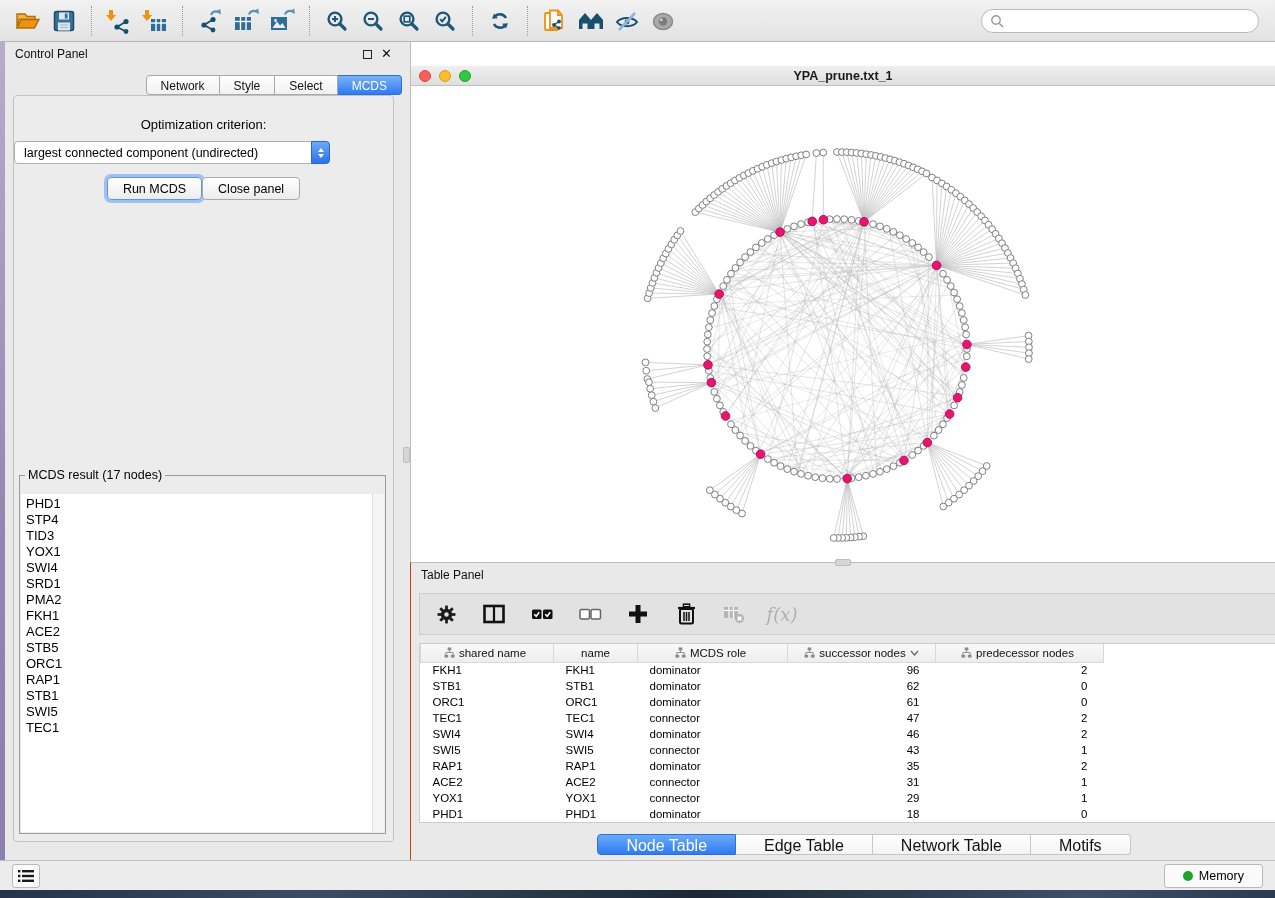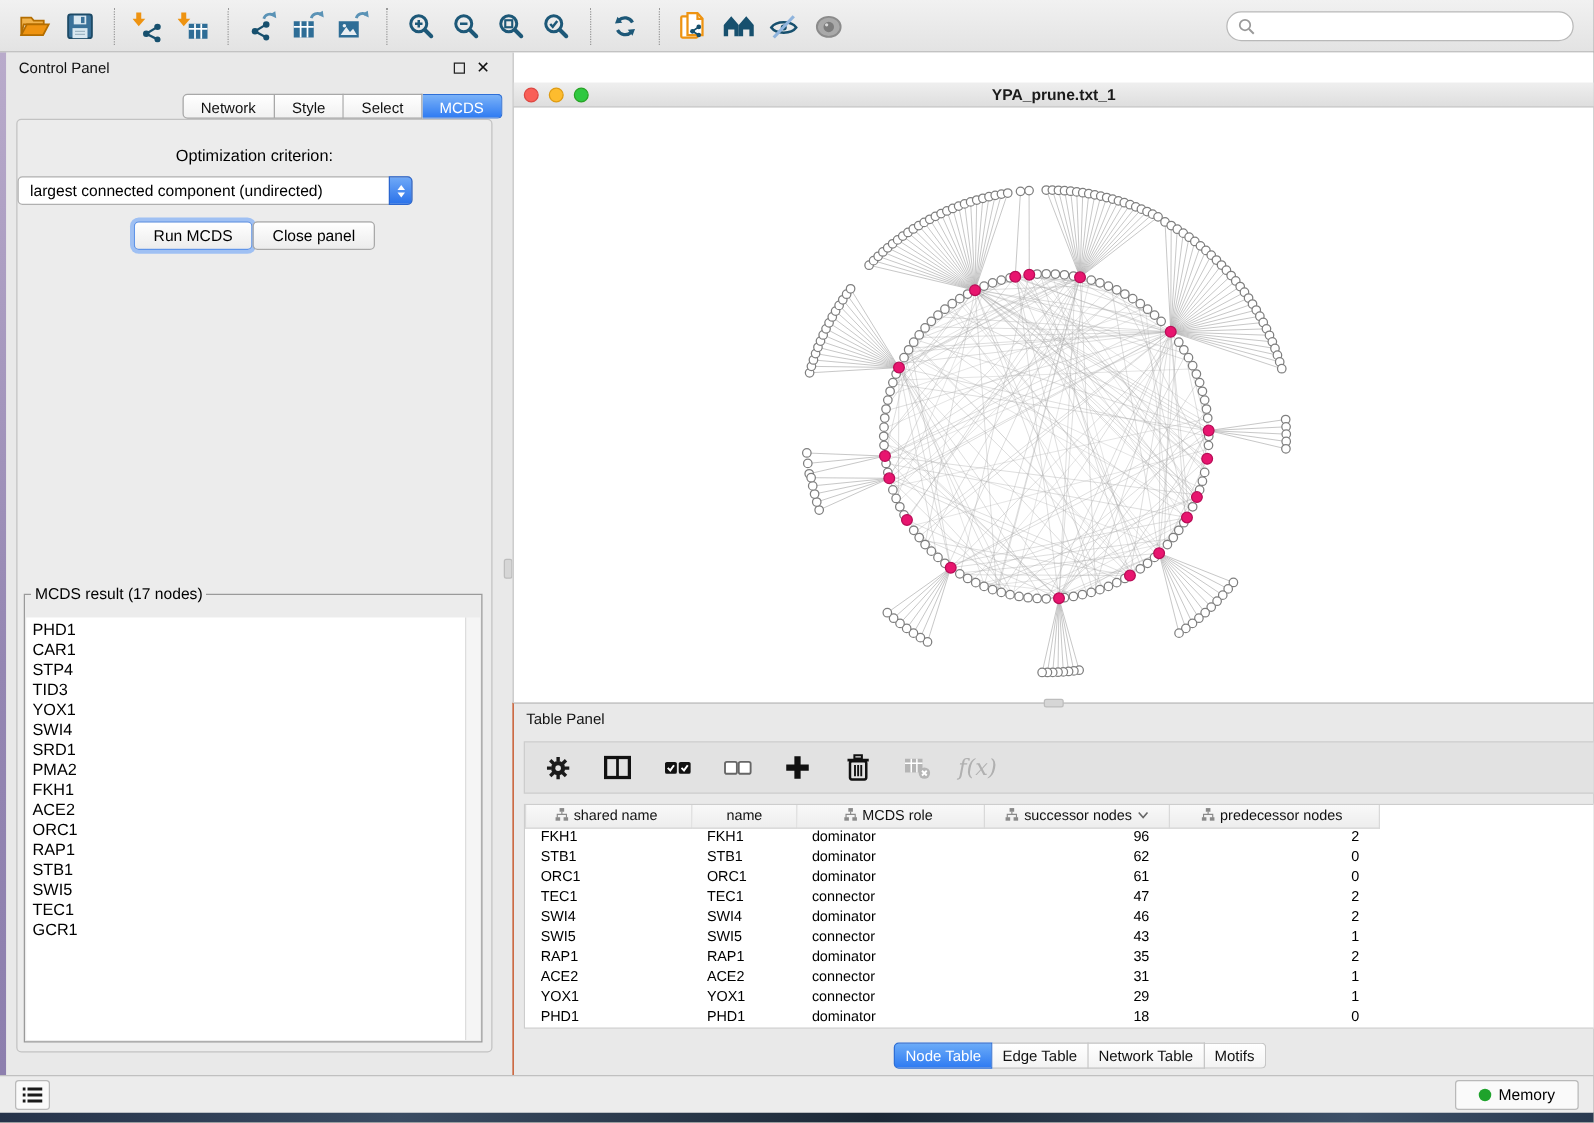--- a/index.html
+++ b/index.html
@@ -82,21 +82,21 @@
   .tbl-wrap { position:absolute; left:8px; right:7px; top:80px; bottom:37px; background:#fff; border:1px solid #cdcdcd; overflow:hidden; }
   table { border-collapse:collapse; table-layout:fixed; width:834px; }
   thead th { height:18px; background:linear-gradient(#f9f9f9,#ededed); border:1px solid #d9d9d9; border-top:none;
     font-weight:normal; font-size:11.5px; color:#111; white-space:nowrap; overflow:hidden; }
   thead th .hl { margin:0 4px; }
   tbody td { height:16px; padding:0 12px; font-size:11.5px; color:#000; white-space:nowrap; overflow:hidden; }
   tbody td.num { text-align:right; padding-right:16px; }
   .tbl-scroll { position:absolute; right:0; top:0; bottom:0; width:13px; background:#fafafa; border-left:1px solid #e2e2e2; }
   .thumb { position:absolute; left:2px; right:2px; top:4px; height:108px; background:#c9c9c9; border-radius:5px; }
   .tbl-tabs { position:absolute; left:0; right:0; bottom:5px; display:flex; justify-content:center; }
-  .ttab { padding:0 8px; height:21px; line-height:21px; font-size:12px; color:#111;
+  .ttab { padding:0 28px; height:21px; line-height:21px; font-size:16px; color:#111;
     background:linear-gradient(#ffffff,#f3f3f3); border:1px solid #c6c6c6; border-left:none; }
   .ttab:first-child { border-left:1px solid #c6c6c6; border-radius:4px 0 0 4px; }
   .ttab:last-child { border-radius:0 4px 4px 0; }
   .ttab.sel { background:linear-gradient(#6aabf8,#2f7bf2); color:#fff; border-color:#2e6fd6; }
 
   
   #status-bar { position:absolute; left:0; top:860px; width:100%; height:30px; background:#ececec;
     border-top:1px solid #c0c0c0; display:flex; align-items:center; padding:0 12px; }
   .sb-btn { width:28px; height:24px; background:#fafafa; border:1px solid #b9b9b9; border-radius:3px;
     display:flex; align-items:center; justify-content:center; }
@@ -292,35 +292,34 @@
         </div>
       </div>
       <div class="btn-row">
         <button class="btn focused">Run MCDS</button>
         <button class="btn">Close panel</button>
       </div>
       <fieldset id="mcds-box">
         <legend>MCDS result (17 nodes)</legend>
         <div class="mcds-list" id="mcds-list">
             <div class="mcds-item">PHD1</div>
-            <div class="mcds-item">CAR1</div>
             <div class="mcds-item">STP4</div>
             <div class="mcds-item">TID3</div>
             <div class="mcds-item">YOX1</div>
             <div class="mcds-item">SWI4</div>
             <div class="mcds-item">SRD1</div>
             <div class="mcds-item">PMA2</div>
             <div class="mcds-item">FKH1</div>
             <div class="mcds-item">ACE2</div>
+            <div class="mcds-item">STB5</div>
             <div class="mcds-item">ORC1</div>
             <div class="mcds-item">RAP1</div>
             <div class="mcds-item">STB1</div>
             <div class="mcds-item">SWI5</div>
             <div class="mcds-item">TEC1</div>
-            <div class="mcds-item">GCR1</div>
           </div>
         <div class="mcds-scroll"></div>
       </fieldset>
     </div>
   </div>
 
   <div id="v-splitter">
       <div class="v-grip"></div>
     </div>
 

